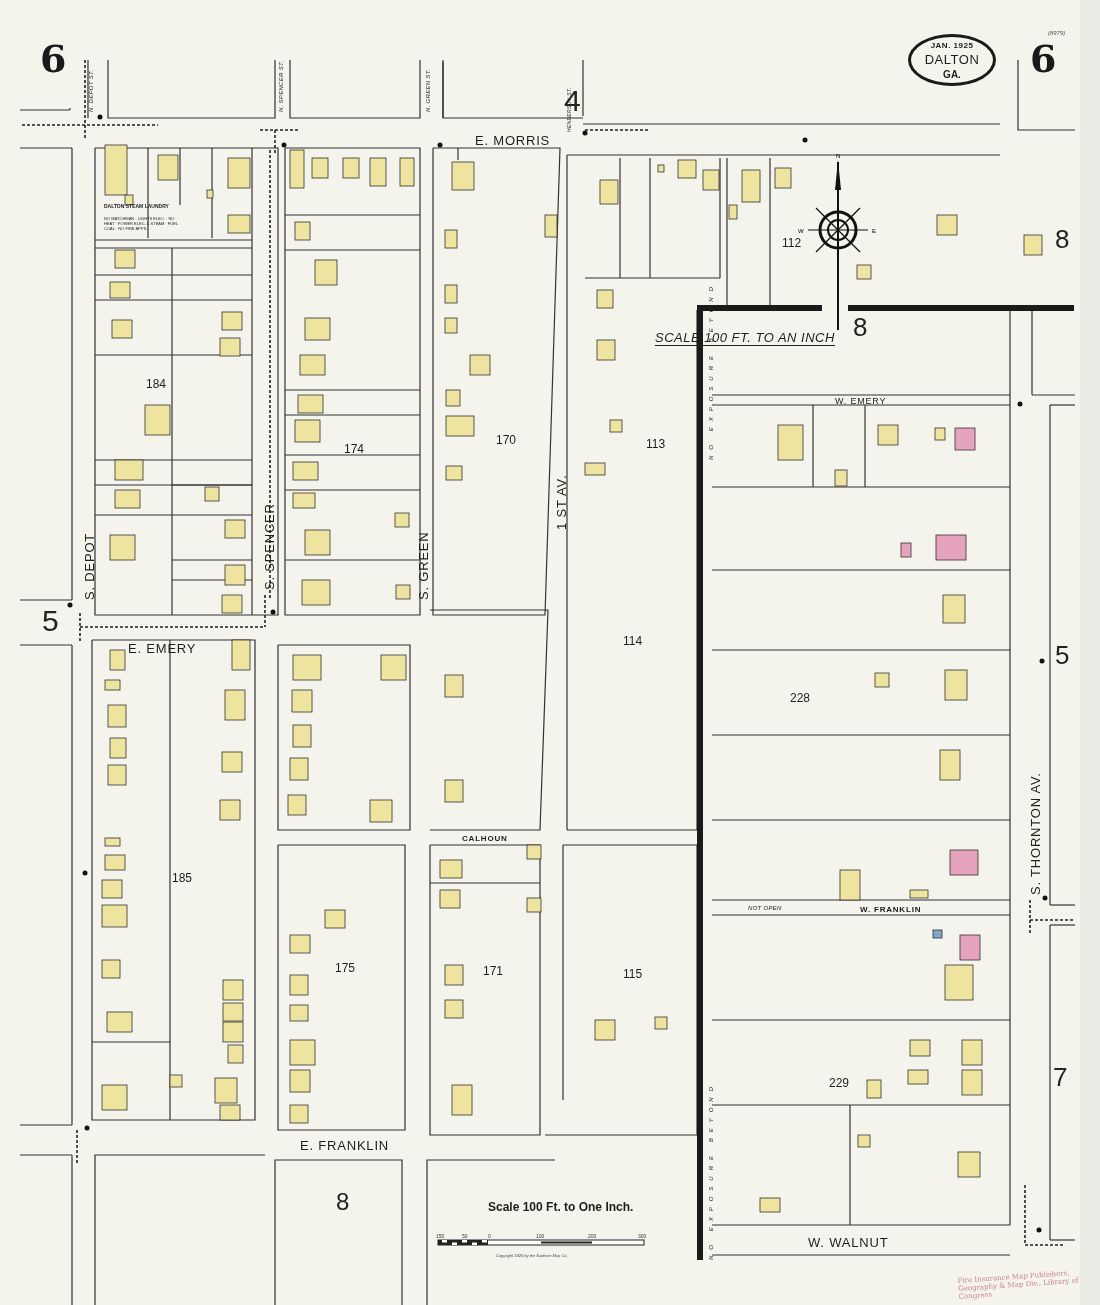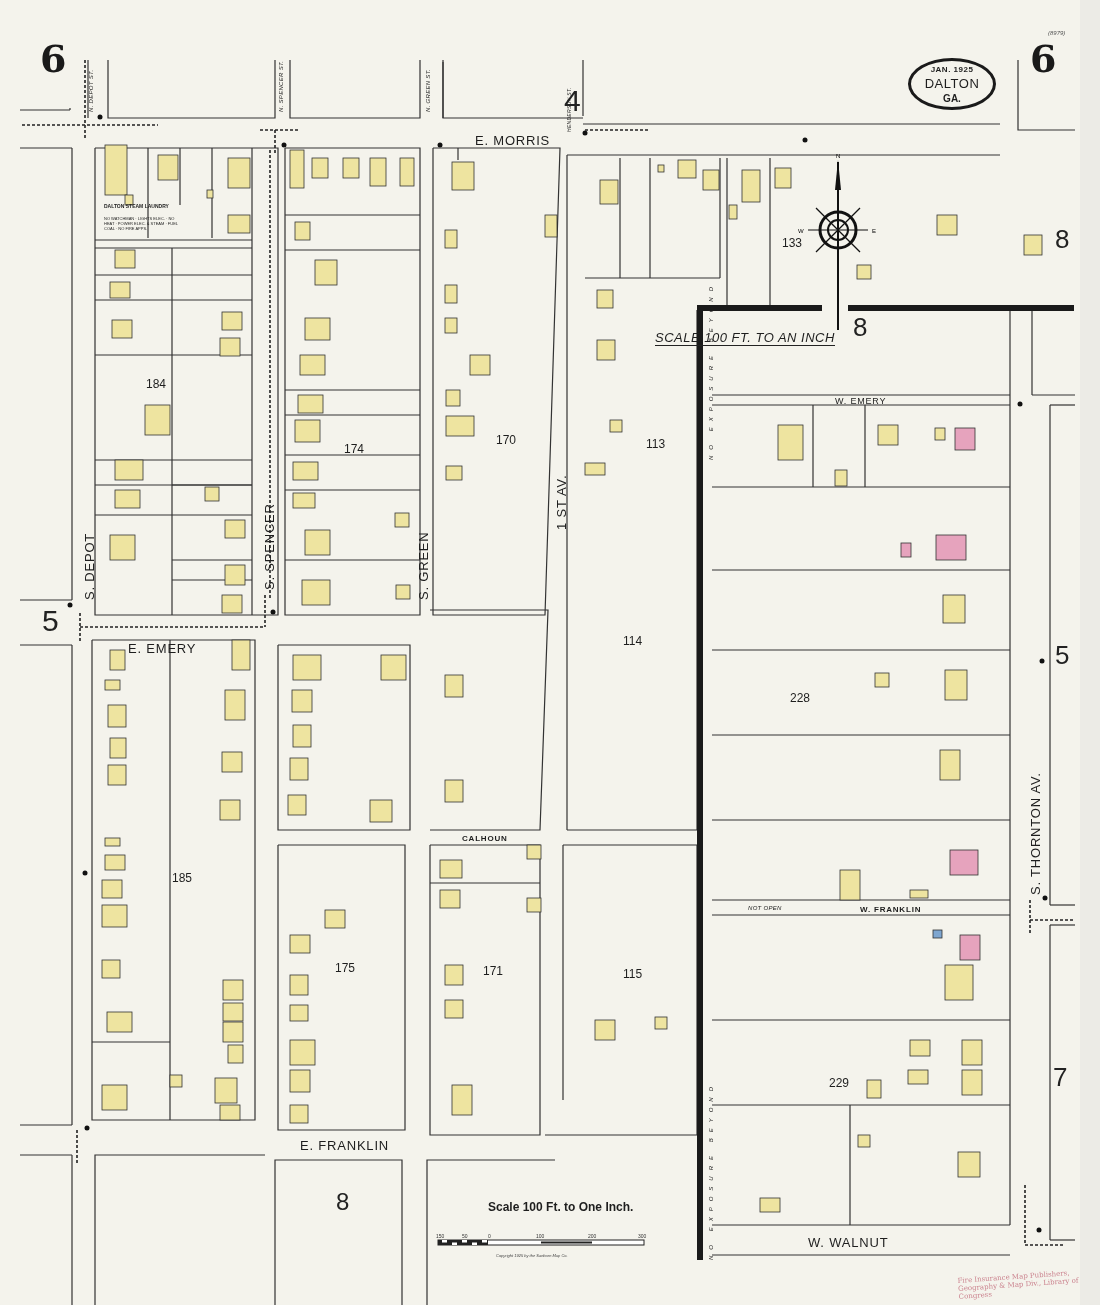--- a/index.html
+++ b/index.html
@@ -3,21 +3,21 @@
 <meta charset="utf-8">
 <style>
   html, body { margin: 0; padding: 0; background: #f4f3ec; }
   body { width: 1100px; height: 1305px; position: relative; overflow: hidden;
          font-family: "Liberation Sans", sans-serif; color: #1e1e1e; }
   #map { position: absolute; left: 0; top: 0; width: 1100px; height: 1305px; }
   .page-number { position: absolute; font-family: "DejaVu Serif", serif; font-weight: bold;
                  font-size: 38px; color: #1a1a1a; }
   .title-oval { position: absolute; left: 908px; top: 34px; width: 88px; height: 52px;
                 border: 3px solid #1a1a1a; border-radius: 50%; text-align: center;
-                box-sizing: border-box; margin-top: 24px; }
+                box-sizing: border-box; }
   .title-oval .date { font-size: 8px; font-weight: bold; margin-top: 4px; letter-spacing: .5px; }
   .title-oval .city { font-size: 13px; line-height: 19px; letter-spacing: .5px; }
   .title-oval .state { font-size: 10px; font-weight: bold; }
   .sheet-ref { position: absolute; left: 1048px; top: 30px; font-size: 6px; font-style: italic; color: #555; }
   .street { position: absolute; font-size: 13px; letter-spacing: .8px; font-weight: 500; white-space: nowrap; }
   .street.v { transform-origin: left top; transform: rotate(-90deg); }
   .street.small { font-size: 6px; font-style: italic; letter-spacing: .3px; }
   .block-num { position: absolute; font-size: 12px; }
   .adj-sheet { position: absolute; font-size: 30px; font-weight: 300; color: #222; }
   .scale-title { position: absolute; left: 655px; top: 330px; font-style: italic; font-size: 13px;
@@ -384,21 +384,21 @@
 <div class="street v" style="left:1028px; top:895px;">S. THORNTON     AV.</div>
 <div class="street v small" style="left:88px; top:112px;">N. DEPOT ST.</div>
 <div class="street v small" style="left:278px; top:112px;">N. SPENCER ST.</div>
 <div class="street v small" style="left:425px; top:112px;">N. GREEN ST.</div>
 <div class="street v small" style="left:566px; top:132px; font-size:5px;">HENDERSON ST.</div>
 
 <div class="block-num" style="left:146px; top:377px;">184</div>
 <div class="block-num" style="left:344px; top:442px;">174</div>
 <div class="block-num" style="left:496px; top:433px;">170</div>
 <div class="block-num" style="left:646px; top:437px;">113</div>
-<div class="block-num" style="left:782px; top:236px;">133</div>
+<div class="block-num" style="left:782px; top:236px;">112</div>
 <div class="block-num" style="left:623px; top:634px;">114</div>
 <div class="block-num" style="left:172px; top:871px;">185</div>
 <div class="block-num" style="left:335px; top:961px;">175</div>
 <div class="block-num" style="left:483px; top:964px;">171</div>
 <div class="block-num" style="left:623px; top:967px;">115</div>
 <div class="block-num" style="left:790px; top:691px;">228</div>
 <div class="block-num" style="left:829px; top:1076px;">229</div>
 
 <div class="adj-sheet" style="left:564px; top:84px;">4</div>
 <div class="adj-sheet" style="left:42px; top:604px;">5</div>

